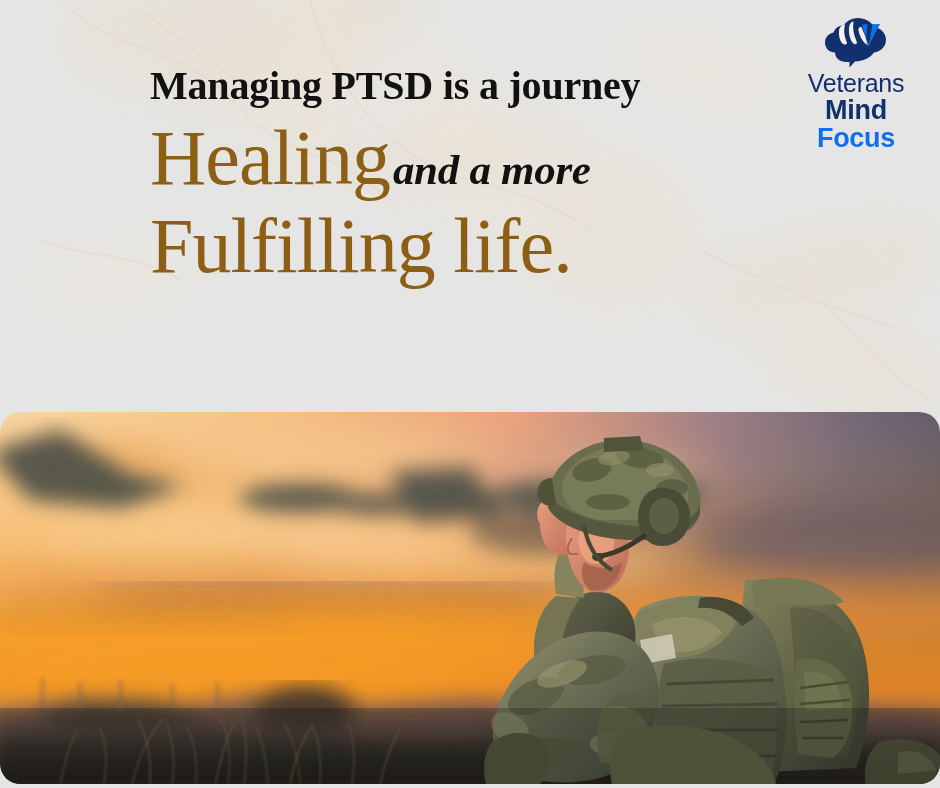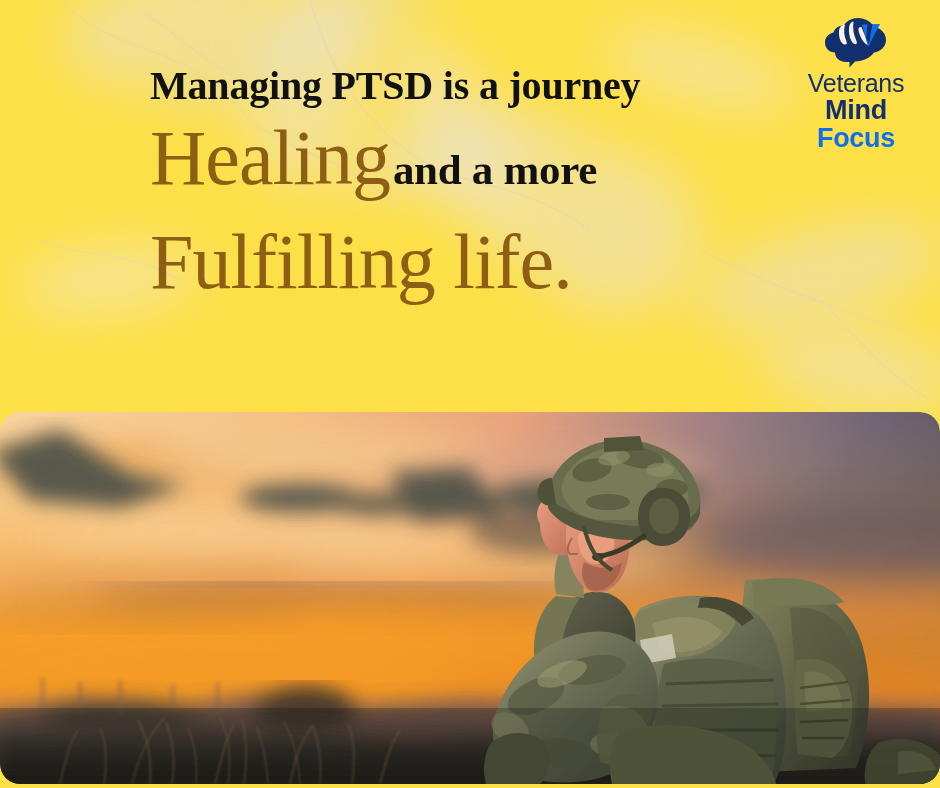--- a/index.html
+++ b/index.html
@@ -7,21 +7,21 @@
     padding: 0;
     background: #ffffff;
   }
   body {
     font-family: "Liberation Serif", serif;
   }
   .poster {
     position: relative;
     width: 940px;
     height: 788px;
-    background: #fde047;
+    background: #e5e5e5;
     overflow: hidden;
   }
 
   
   .bg-texture {
     position: absolute;
     left: 0; top: 0;
     width: 940px;
     height: 420px;
     overflow: hidden;
@@ -75,22 +75,23 @@
     font-weight: normal;
     font-size: 78px;
     color: #8d5f14;
   }
   .word-black {
     font-family: "Liberation Serif", serif;
     font-weight: bold;
     font-size: 43px;
     color: #111111;
     letter-spacing: -0.3px;
-  }
-  .line3 { margin: 22px 0 0 0; }
+    font-style: italic;
+  }
+  .line3 { margin: 6px 0 0 0; }
 
   
   .logo {
     position: absolute;
     right: 22px;
     top: 16px;
     width: 124px;
     text-align: center;
     z-index: 5;
   }

